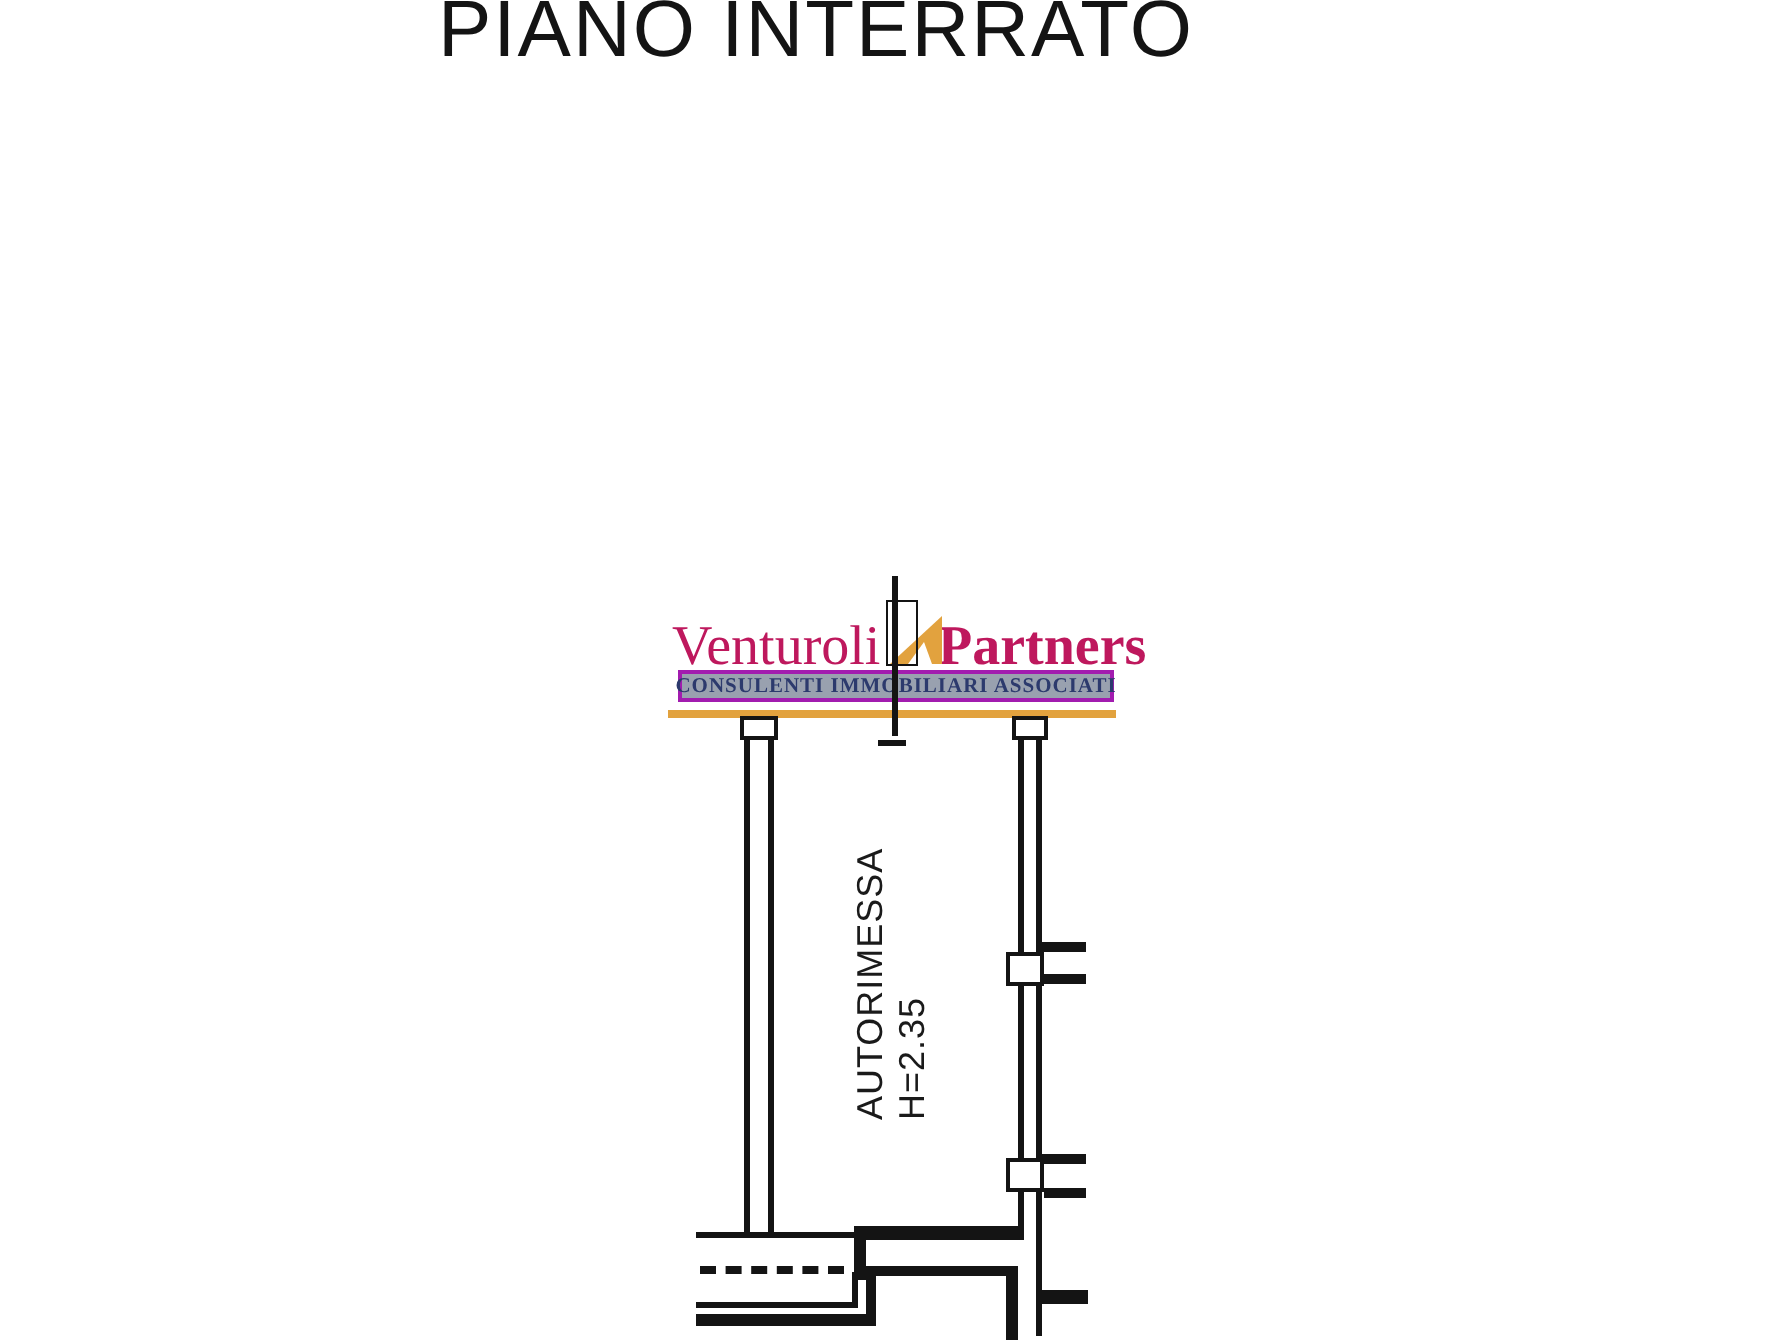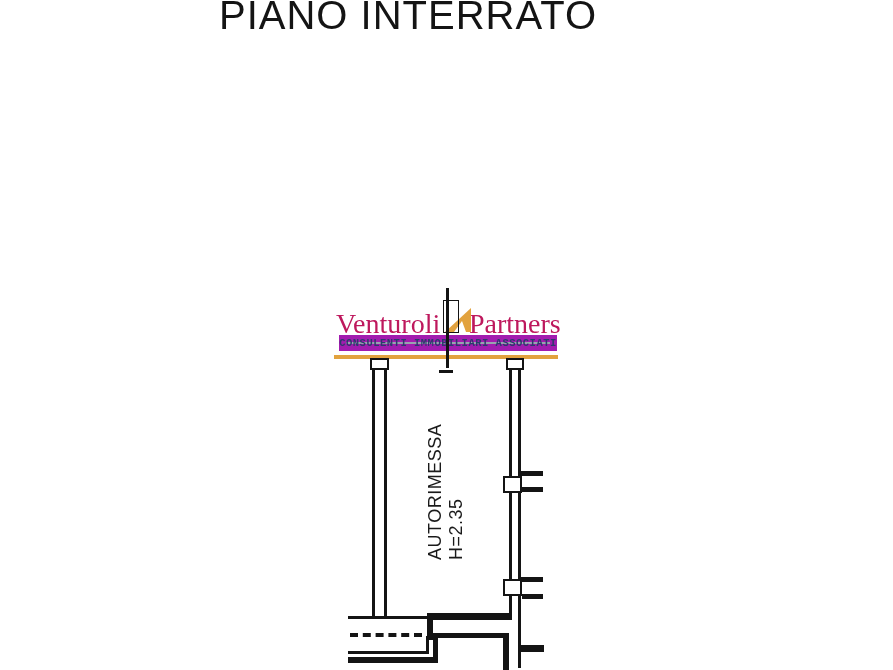--- a/index.html
+++ b/index.html
@@ -13,26 +13,26 @@
     font-family:"Liberation Sans",sans-serif;
     font-size:40px;letter-spacing:1px;color:#141414;white-space:nowrap;
   }
   
   .wm-word{
     position:absolute;top:308px;
     font-family:"Liberation Serif",serif;
     font-size:28px;color:#be185d;white-space:nowrap;
   }
   .wm-left{left:336px;}
-  .wm-right{left:469px;}
+  .wm-right{left:469px;font-weight:bold;}
   .wm-banner{
     position:absolute;left:339px;top:335px;width:218px;height:16px;
-    background:#99a1af;border:7px solid #a21caf;box-sizing:border-box;
+    background:#99a1af;border:2px solid #a21caf;box-sizing:border-box;
     display:flex;align-items:center;justify-content:center;
-    font-family:Liberation Mono, monospace;font-weight:bold;
+    font-family:Liberation Serif, serif;font-weight:bold;
     font-size:10.5px;letter-spacing:.5px;color:#2c3a6d;white-space:nowrap;
     z-index:1;
   }
   .wm-underline{
     position:absolute;left:334px;top:355px;width:224px;height:4px;
     background:#e2a23e;z-index:1;
   }
   .wm-triangle{position:absolute;left:444px;top:307px;z-index:1;}
   
   .ln{position:absolute;background:#141414;z-index:2;}

